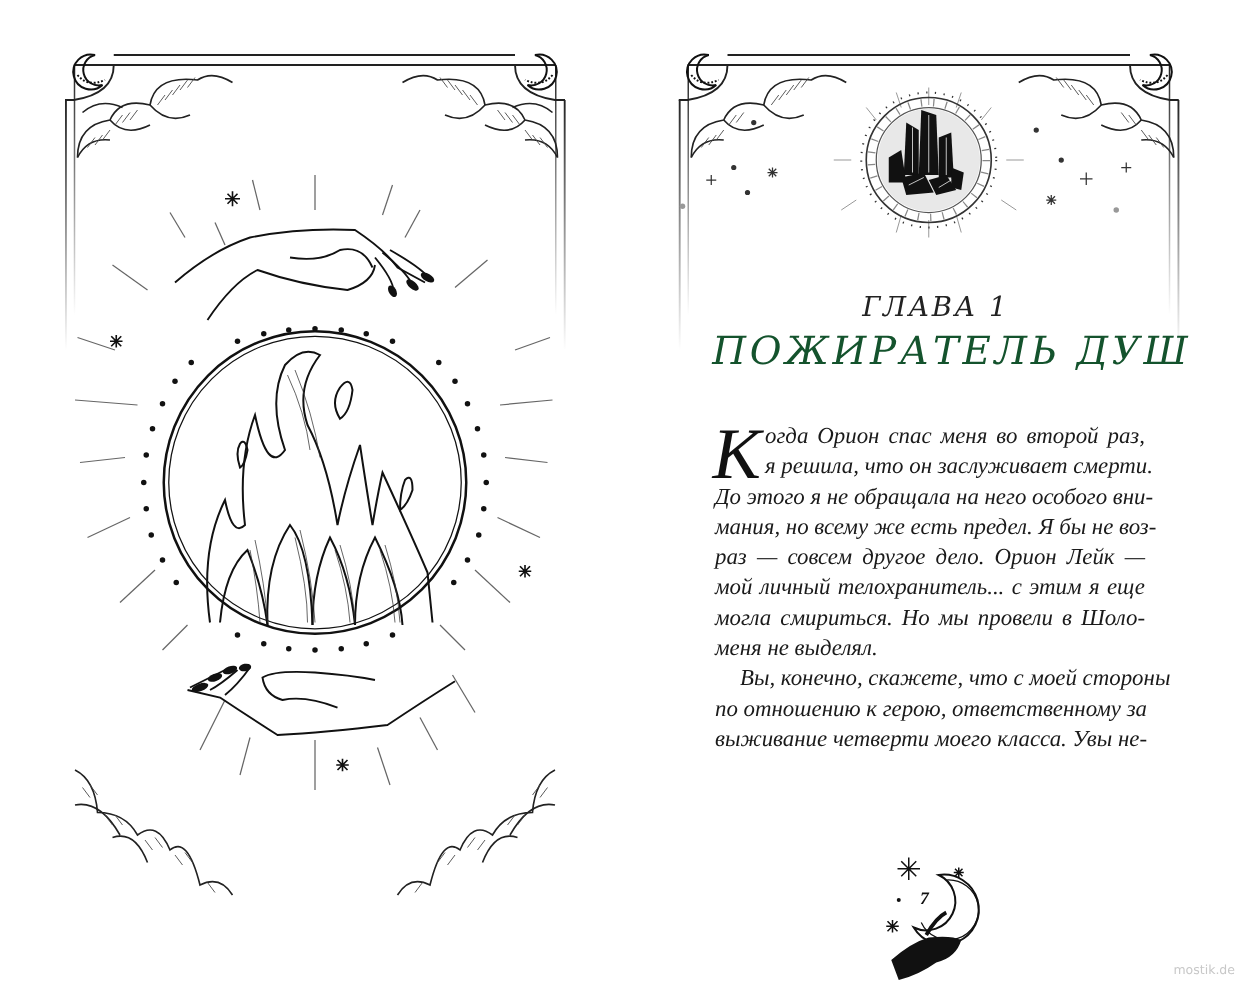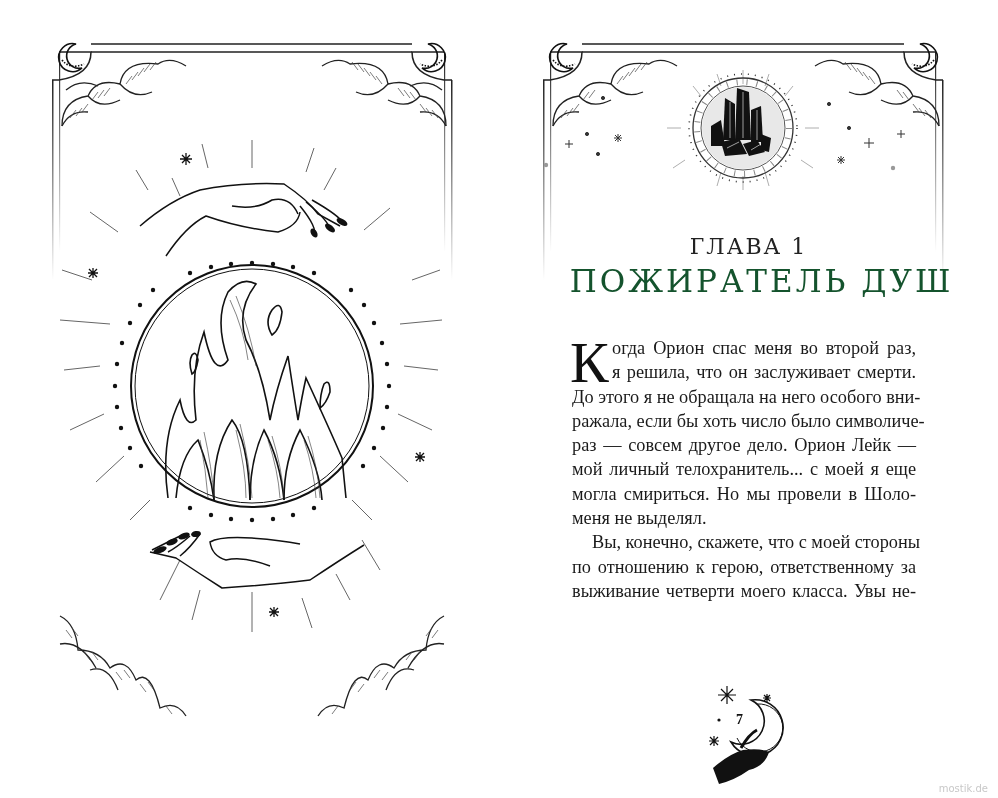--- a/index.html
+++ b/index.html
@@ -1,30 +1,30 @@
 <!DOCTYPE html>
 <html><head>
   <meta charset="utf-8">
   <style>
     html, body { margin: 0; padding: 0; background: #ffffff; }
     body { width: 998px; height: 798px; position: relative; overflow: hidden; font-family: "Liberation Serif", serif; color: #1a1a1a; }
-    .page { position: absolute; top: 0; height: 798px; }
+    .page { position: absolute; top: 0; height: 798px; font-style: italic; }
     .page-left { left: 0; width: 499px; }
     .page-right { left: 499px; width: 499px; }
     svg.art { position: absolute; left: 0; top: 0; }
     .chapter-label { position: absolute; left: 0; width: 499px; top: 234px; text-align: center; font-family: "DejaVu Serif", serif; font-size: 22px; letter-spacing: 2px; color: #222; }
     .chapter-title { position: absolute; left: 13px; width: 499px; top: 263px; text-align: center; font-family: "DejaVu Serif", serif; font-size: 31px; letter-spacing: 3px; color: #14532d; }
     .body-text { position: absolute; left: 73px; top: 336px; width: 344px; font-family: "Liberation Serif", serif; font-size: 18.3px; line-height: 24.3px; color: #1a1a1a; }
     .line { display: block; white-space: nowrap; text-align: justify; text-align-last: justify; height: 24.3px; }
     .line.last { text-align-last: left; }
     .line.indent { padding-left: 20px; }
     .dropcap-line { padding-left: 40px; }
     .dropcap { position: absolute; left: -2px; top: 1px; font-family: "Liberation Serif", serif; font-size: 58px; line-height: 52px; color: #111; }
     .page-number { position: absolute; left: 237px; top: 712px; font-family: "Liberation Serif", serif; font-size: 14px; font-weight: bold; color: #111; }
-    .watermark { position: absolute; right: 10px; bottom: 4px; font-family: "DejaVu Sans", sans-serif; font-size: 10px; color: #c8c8c8; }
+    .watermark { position: absolute; right: 10px; bottom: 16px; font-family: "DejaVu Sans", sans-serif; font-size: 10px; color: #c8c8c8; }
   </style>
 </head>
 <body>
 
 <div class="page page-left">
   <svg class="art" width="499" height="798" viewBox="0 0 499 798">
     <defs>
       <linearGradient id="fadeL" x1="0" y1="0" x2="0" y2="1">
         <stop offset="0" stop-color="#222" stop-opacity="1"></stop>
         <stop offset="1" stop-color="#222" stop-opacity="0"></stop>
@@ -316,23 +316,23 @@
   </svg>
 
   <div class="chapter-label">ГЛАВА 1</div>
   <div class="chapter-title">ПОЖИРАТЕЛЬ ДУШ</div>
 
   <div class="body-text">
     <span class="dropcap">К</span>
     <span class="line dropcap-line">огда Орион спас меня во второй раз,</span>
     <span class="line dropcap-line">я решила, что он заслуживает смерти.</span>
     <span class="line">До этого я не обращала на него особого вни-</span>
-    <span class="line">ражала, если бы хоть число было символиче-</span>
+    <span class="line">мания, но всему же есть предел. Я бы не воз-</span>
     <span class="line">раз — совсем другое дело. Орион Лейк —</span>
-    <span class="line">мой личный телохранитель... с моей я еще</span>
+    <span class="line">мой личный телохранитель... с этим я еще</span>
     <span class="line">могла смириться. Но мы провели в Шоло-</span>
     <span class="line last">меня не выделял.</span>
     <span class="line indent">Вы, конечно, скажете, что с моей стороны</span>
     <span class="line">по отношению к герою, ответственному за</span>
     <span class="line">выживание четверти моего класса. Увы не-</span>
   </div>
 
   <div class="page-number">7</div>
 </div>
 

